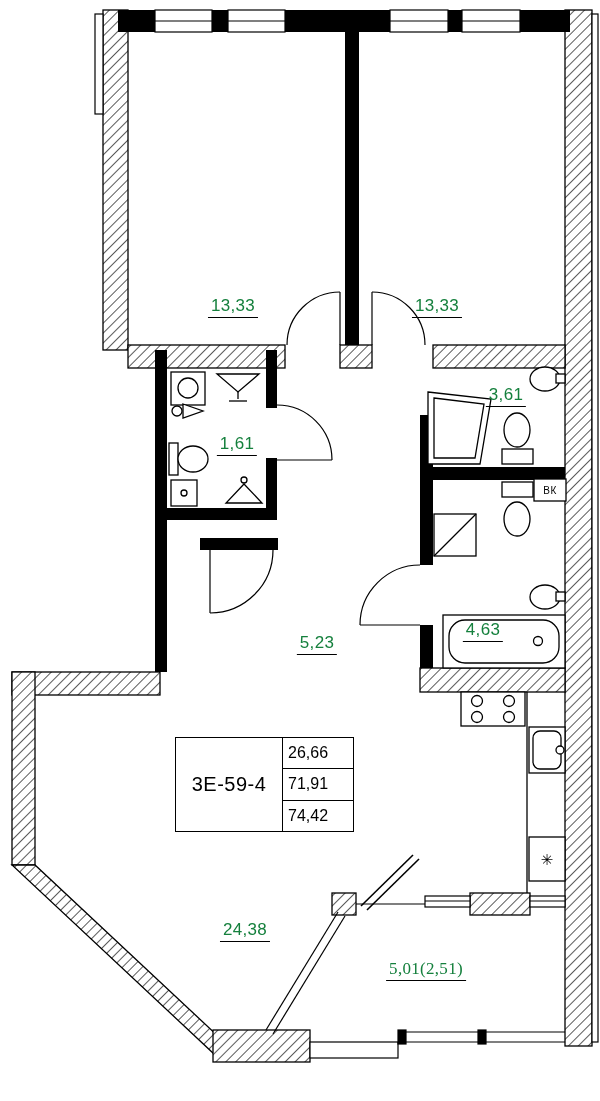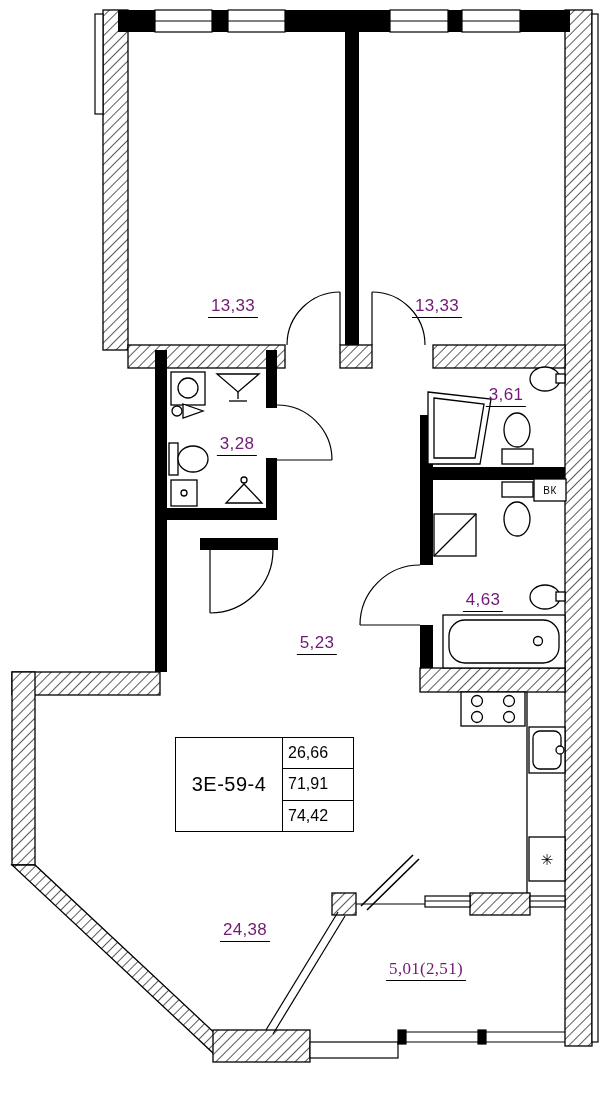--- a/index.html
+++ b/index.html
@@ -1,21 +1,21 @@
 <!DOCTYPE html>
 <html><head>
 <meta charset="utf-8">
 <style>
   * { margin:0; padding:0; box-sizing:border-box; }
   html,body { background:#fff; font-family:"Liberation Sans", sans-serif; }
   .plan { position:relative; width:600px; height:1101px; background:#fff; overflow:hidden; }
   .plan > svg { position:absolute; left:0; top:0; }
   .area-label {
     position:absolute; transform:translate(-50%,-50%);
-    font-size:17px; color:#701a75; white-space:nowrap;
+    font-size:17px; color:#15803d; white-space:nowrap;
     border-bottom:1.4px solid #000; padding:0 3px 1px; letter-spacing:.3px;
     background:transparent;
   }
   .plain-label { position:absolute; transform:translate(-50%,-50%); color:#000; white-space:nowrap; }
   .duct-label { font-size:10px; letter-spacing:.5px; }
   .fridge-symbol { font-size:15px; }
   .title-block {
     position:absolute; left:175px; top:737px; width:179px; height:95px;
     border:1.7px solid #000; background:#fff; display:flex;
   }
@@ -215,23 +215,23 @@
       </g>
       <g>
         <rect x="529" y="837" width="36" height="44"></rect>
       </g>
       <line x1="527" y1="692" x2="527" y2="893" fill="none"></line>
     </g>
   </svg>
 
   <div class="area-label" style="left:233px; top:307px;">13,33</div>
   <div class="area-label" style="left:437px; top:307px;">13,33</div>
-  <div class="area-label" style="left:237px; top:445px;">3,28</div>
+  <div class="area-label" style="left:237px; top:445px;">1,61</div>
   <div class="area-label" style="left:506px; top:396px;">3,61</div>
-  <div class="area-label" style="left:483px; top:601px;">4,63</div>
+  <div class="area-label" style="left:483px; top:631px;">4,63</div>
   <div class="area-label" style="left:317px; top:644px;">5,23</div>
   <div class="area-label" style="left:221px; top:931px;margin-left:24px;">24,38</div>
   <div class="area-label" style="left:426px; top:970px;font-family:Liberation Serif, serif;">5,01(2,51)</div>
 
   <div class="plain-label duct-label" style="left:550px; top:490px;">ВК</div>
   <div class="plain-label fridge-symbol" style="left:547px; top:860px;">✳</div>
 
   <div class="title-block">
     <div class="tb-left">3Е-59-4</div>
     <div class="tb-right">

